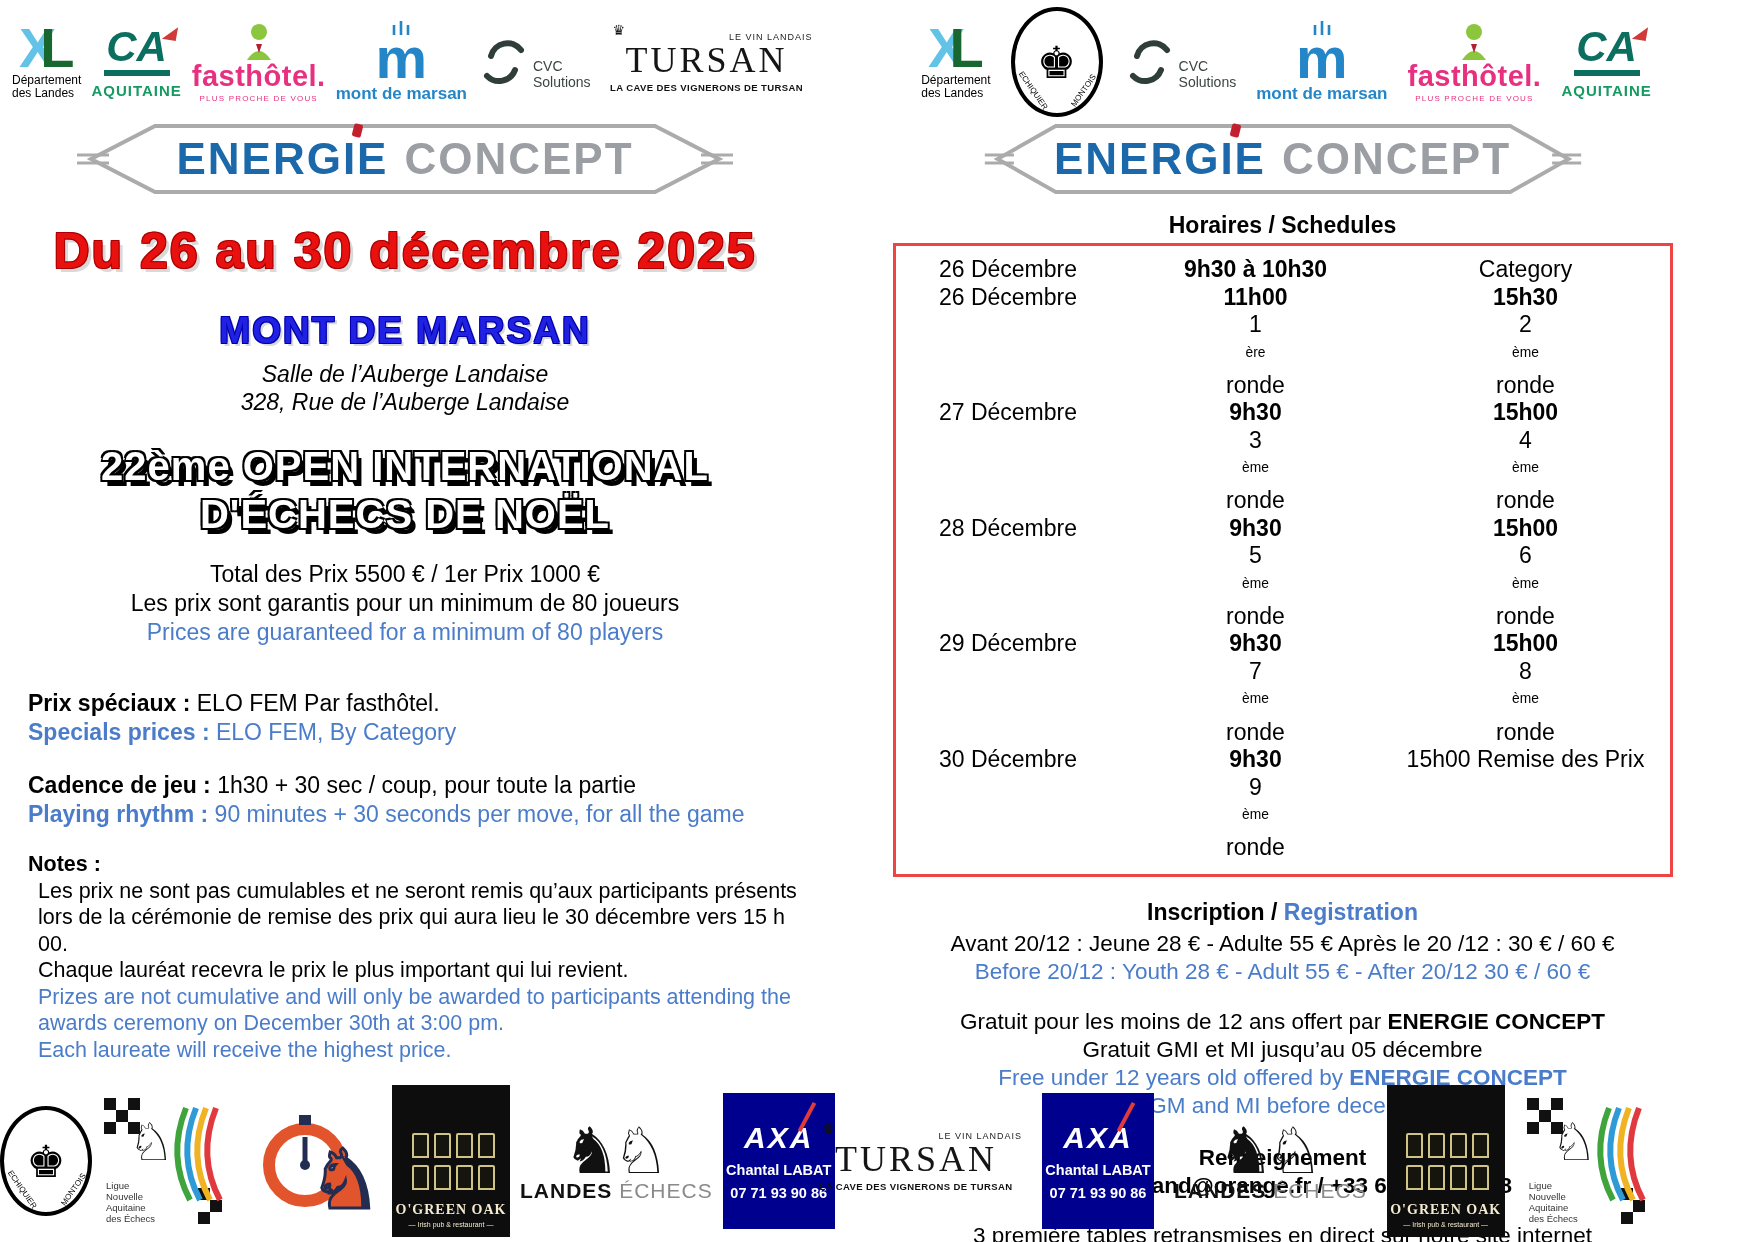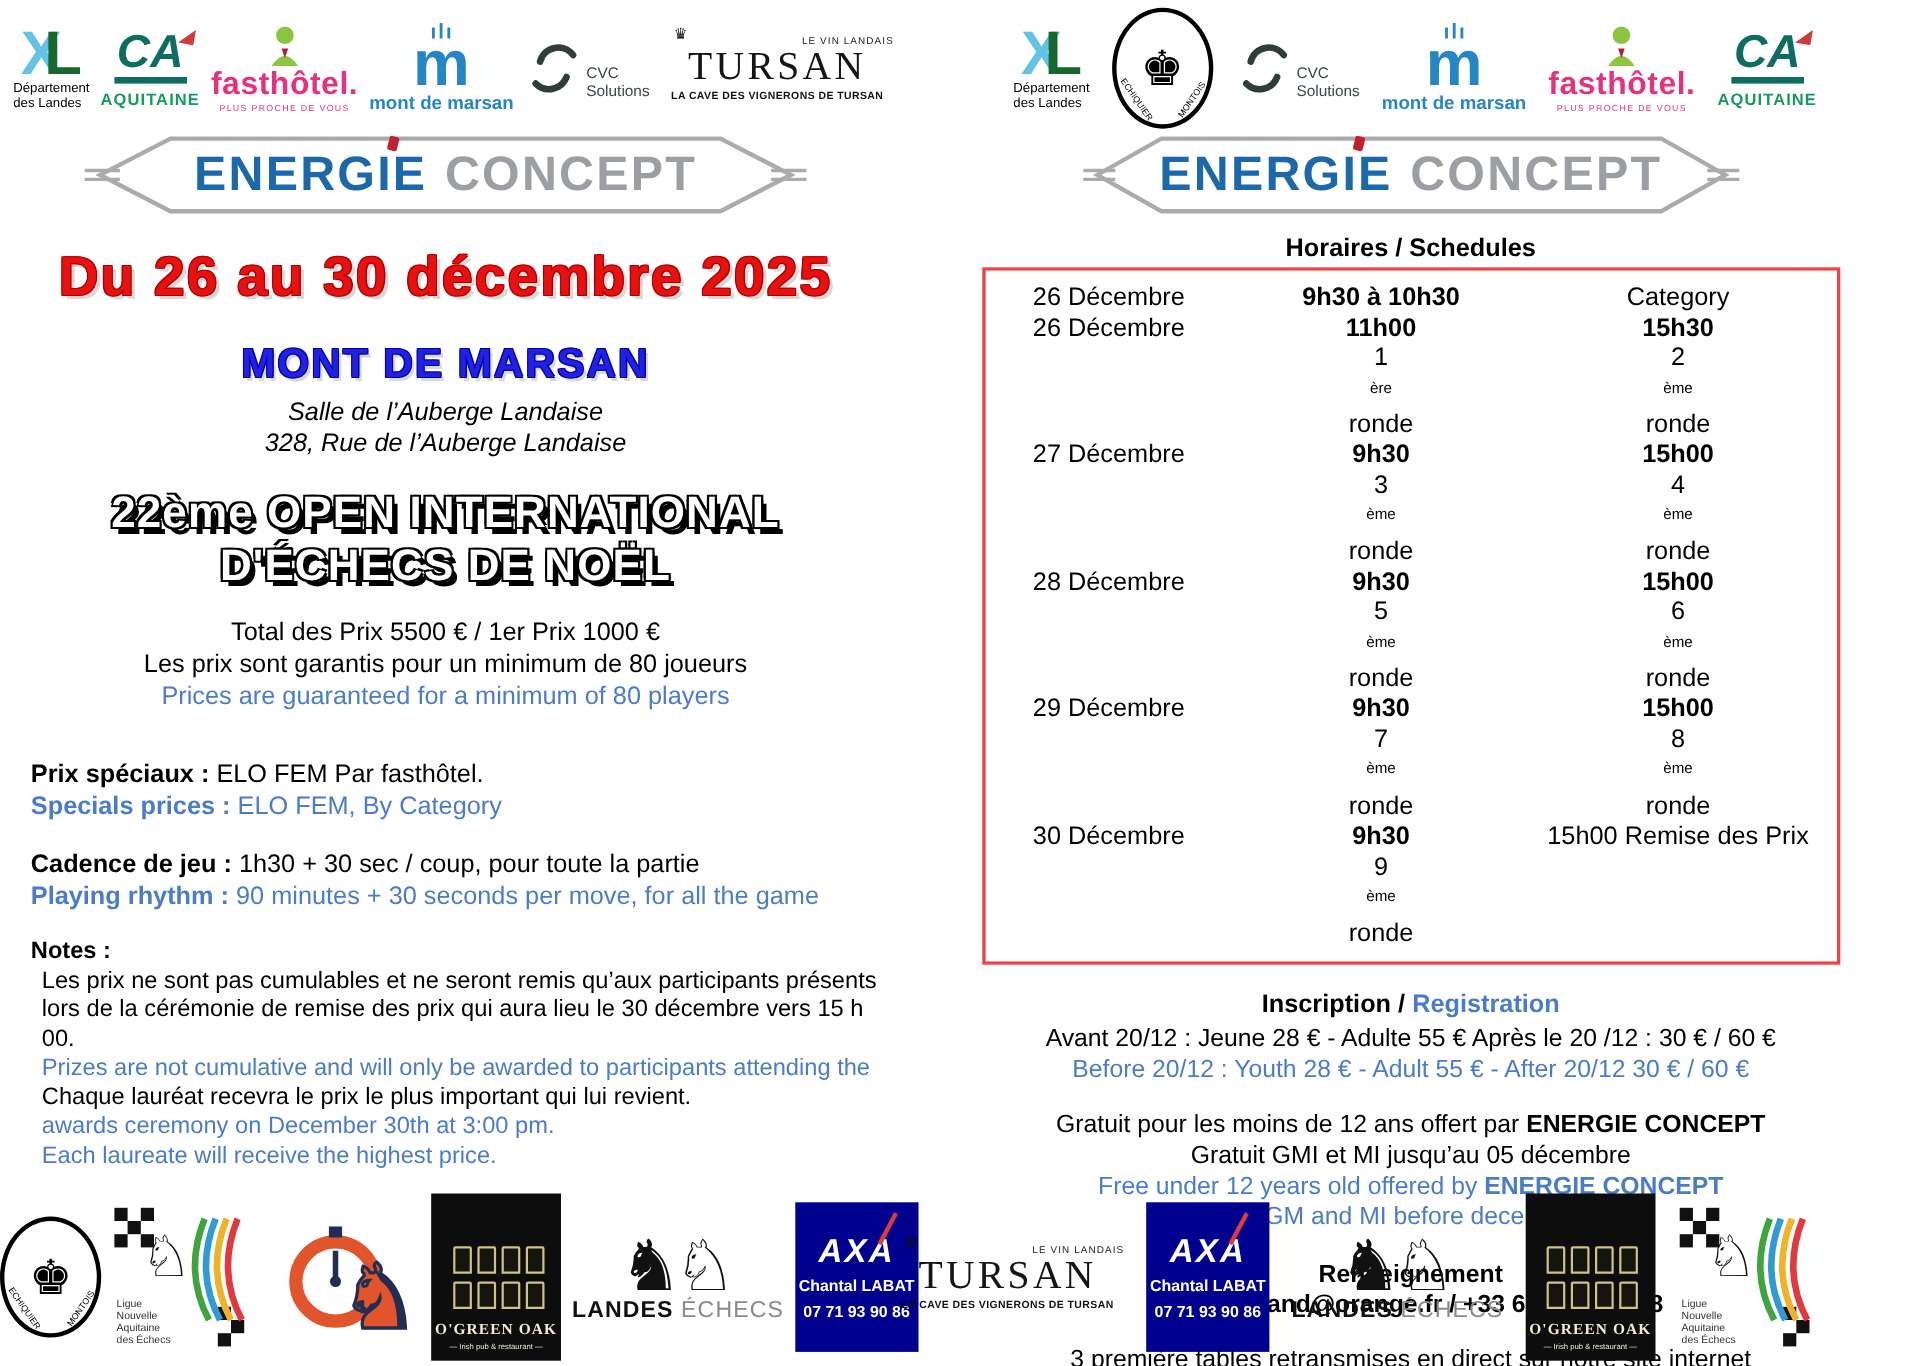--- a/index.html
+++ b/index.html
@@ -201,22 +201,22 @@
       <div class="bl"><span class="lb">Specials prices :</span><span> ELO FEM, By Category</span></div>
     </div>
     <div class="cadence">
       <div><span class="lb">Cadence de jeu :</span><span> 1h30 + 30 sec / coup, pour toute la partie</span></div>
       <div class="bl"><span class="lb">Playing rhythm :</span><span> 90 minutes + 30 seconds per move, for all the game</span></div>
     </div>
     <div class="notes">
       <div class="lb">Notes :</div>
       <div class="nl">Les prix ne sont pas cumulables et ne seront remis qu’aux participants présents</div>
       <div class="nl">lors de la cérémonie  de remise des prix qui aura lieu le 30 décembre vers 15 h 00.</div>
+      <div class="nl">Chaque lauréat recevra le prix le plus important qui lui revient.</div>
       <div class="nl bl">Prizes are not cumulative and will only be awarded to participants attending the</div>
-      <div class="nl">Chaque lauréat recevra le prix le plus important qui lui revient.</div>
       <div class="nl bl">awards ceremony on  December 30th at 3:00 pm.</div>
       <div class="nl bl">Each laureate will receive the highest price.</div>
     </div>
 
     <div class="logo-row bottom">
       <div class="lg">
         <div class="em-oval">
           <span class="em-piece">♚</span>
           <span class="em-w1">ECHIQUIER</span>
           <span class="em-w2">MONTOIS</span>

